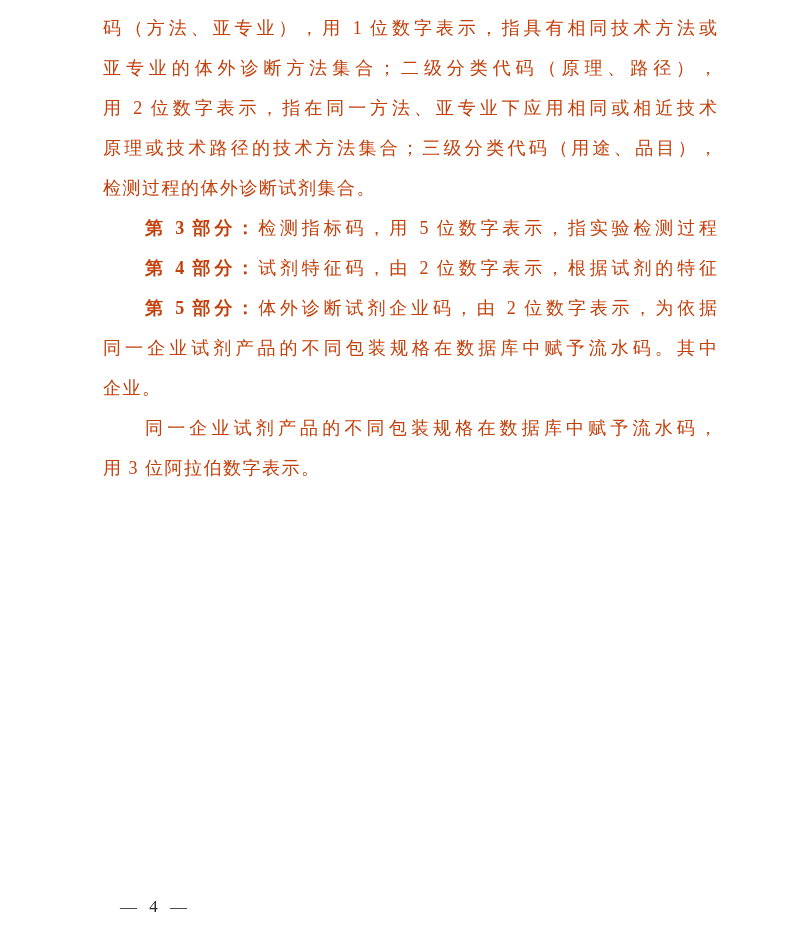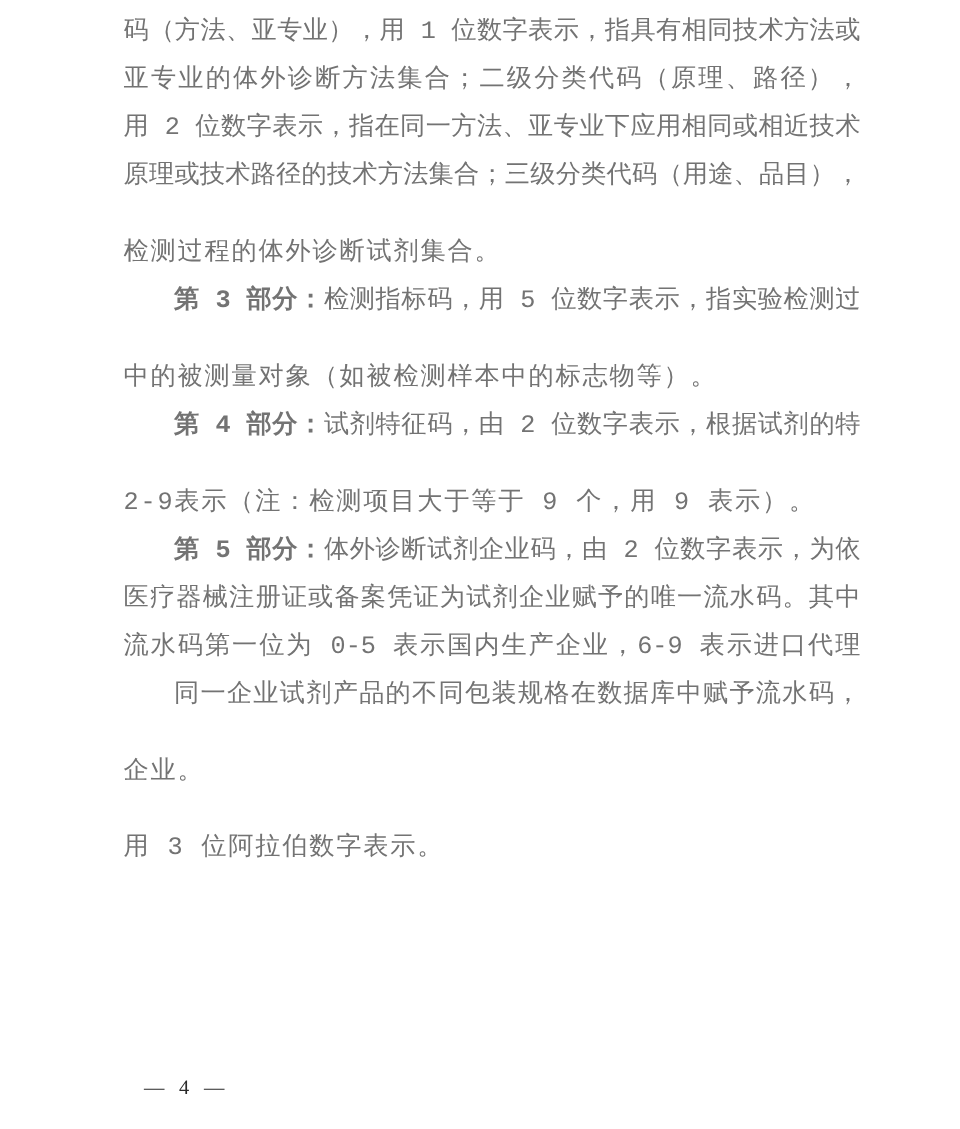--- a/index.html
+++ b/index.html
@@ -13,29 +13,28 @@
   }
   .doc {
     position: absolute;
     left: 103px;
     top: 8px;
     width: 614px;
   }
   .line {
     height: 40px;
     line-height: 40px;
-    font-size: 21px;
-    color: #737373;
+    font-size: 18px;
+    color: #c2410c;
     text-align: justify;
     text-justify: inter-character;
     overflow: hidden;
-    font-family: Liberation Mono, monospace;
   }
   .jf { text-align-last: justify; }
-  .jl { text-align-last: left; letter-spacing: 1.5px; margin-top: 24px; }
+  .jl { text-align-last: left; letter-spacing: 1.5px; }
   .ind { padding-left: 42px; }
   .b { font-weight: bold; }
   .pagenum {
     position: absolute;
     left: 120px;
     top: 896px;
     font-size: 17px;
     line-height: 22px;
     letter-spacing: 4px;
     color: #2a2a2a;
@@ -44,24 +43,21 @@
 </head>
 <body>
 
 <div class="doc">
   <div class="line jf"><span class="b"></span><span>码（方法、亚专业），用 1 位数字表示，指具有相同技术方法或</span></div>
   <div class="line jf"><span class="b"></span><span>亚专业的体外诊断方法集合；二级分类代码（原理、路径），</span></div>
   <div class="line jf"><span class="b"></span><span>用 2 位数字表示，指在同一方法、亚专业下应用相同或相近技术</span></div>
   <div class="line jf"><span class="b"></span><span>原理或技术路径的技术方法集合；三级分类代码（用途、品目），</span></div>
   <div class="line jl"><span class="b"></span><span>检测过程的体外诊断试剂集合。</span></div>
   <div class="line jf ind"><span class="b">第 3 部分：</span><span>检测指标码，用 5 位数字表示，指实验检测过程</span></div>
-  <div class="line jl"><span class="b"></span><span>中的被测量对象（如被检测样本中的标志物等）。</span></div>
   <div class="line jf ind"><span class="b">第 4 部分：</span><span>试剂特征码，由 2 位数字表示，根据试剂的特征</span></div>
-  <div class="line jl"><span class="b"></span><span>2-9表示（注：检测项目大于等于 9 个，用 9 表示）。</span></div>
   <div class="line jf ind"><span class="b">第 5 部分：</span><span>体外诊断试剂企业码，由 2 位数字表示，为依据</span></div>
-  <div class="line jf"><span class="b"></span><span>医疗器械注册证或备案凭证为试剂企业赋予的唯一流水码。其中</span></div>
-  <div class="line jf"><span class="b"></span><span>流水码第一位为 0-5 表示国内生产企业，6-9 表示进口代理</span></div>
+  <div class="line jf"><span class="b"></span><span>同一企业试剂产品的不同包装规格在数据库中赋予流水码。其中</span></div>
+  <div class="line jl"><span class="b"></span><span>企业。</span></div>
   <div class="line jf ind"><span class="b"></span><span>同一企业试剂产品的不同包装规格在数据库中赋予流水码，</span></div>
-  <div class="line jl"><span class="b"></span><span>企业。</span></div>
   <div class="line jl"><span class="b"></span><span>用 3 位阿拉伯数字表示。</span></div>
 </div>
 
 <div class="pagenum">— 4 —</div>
 
 </body></html>

